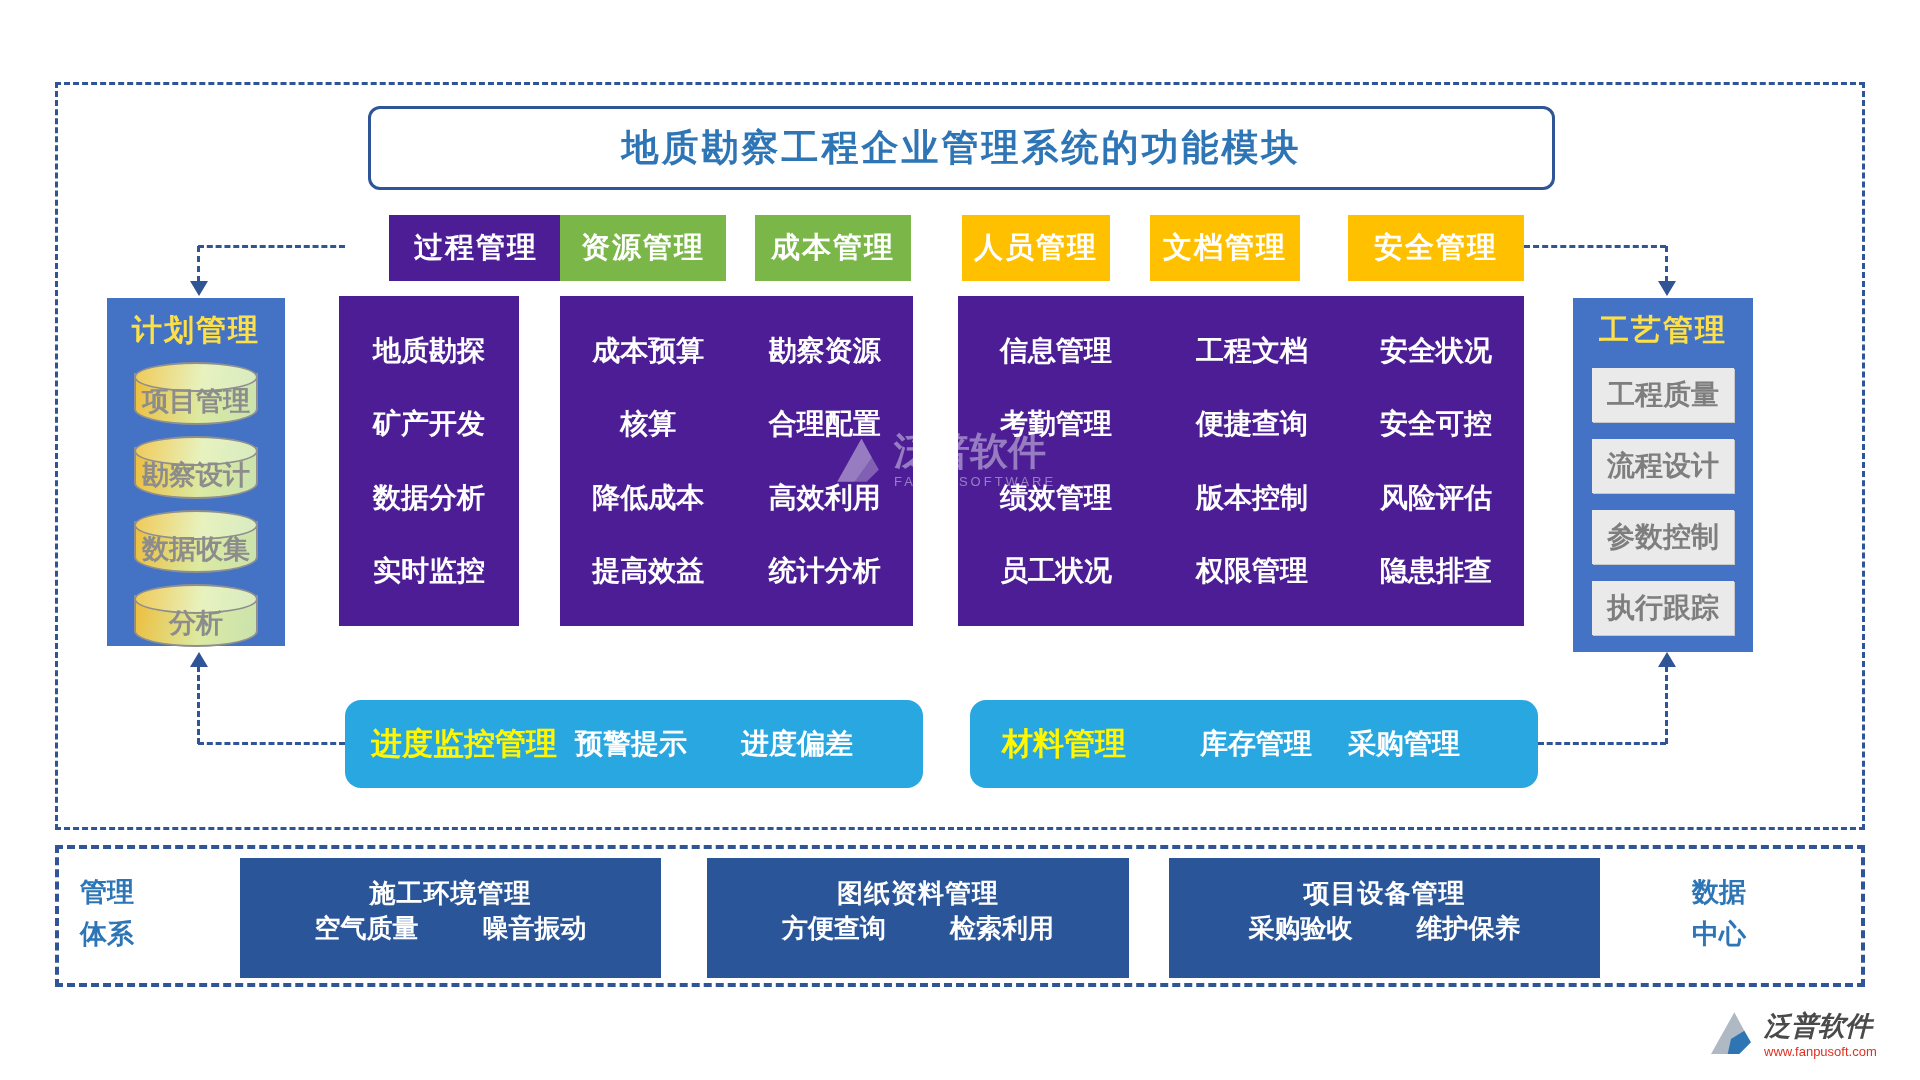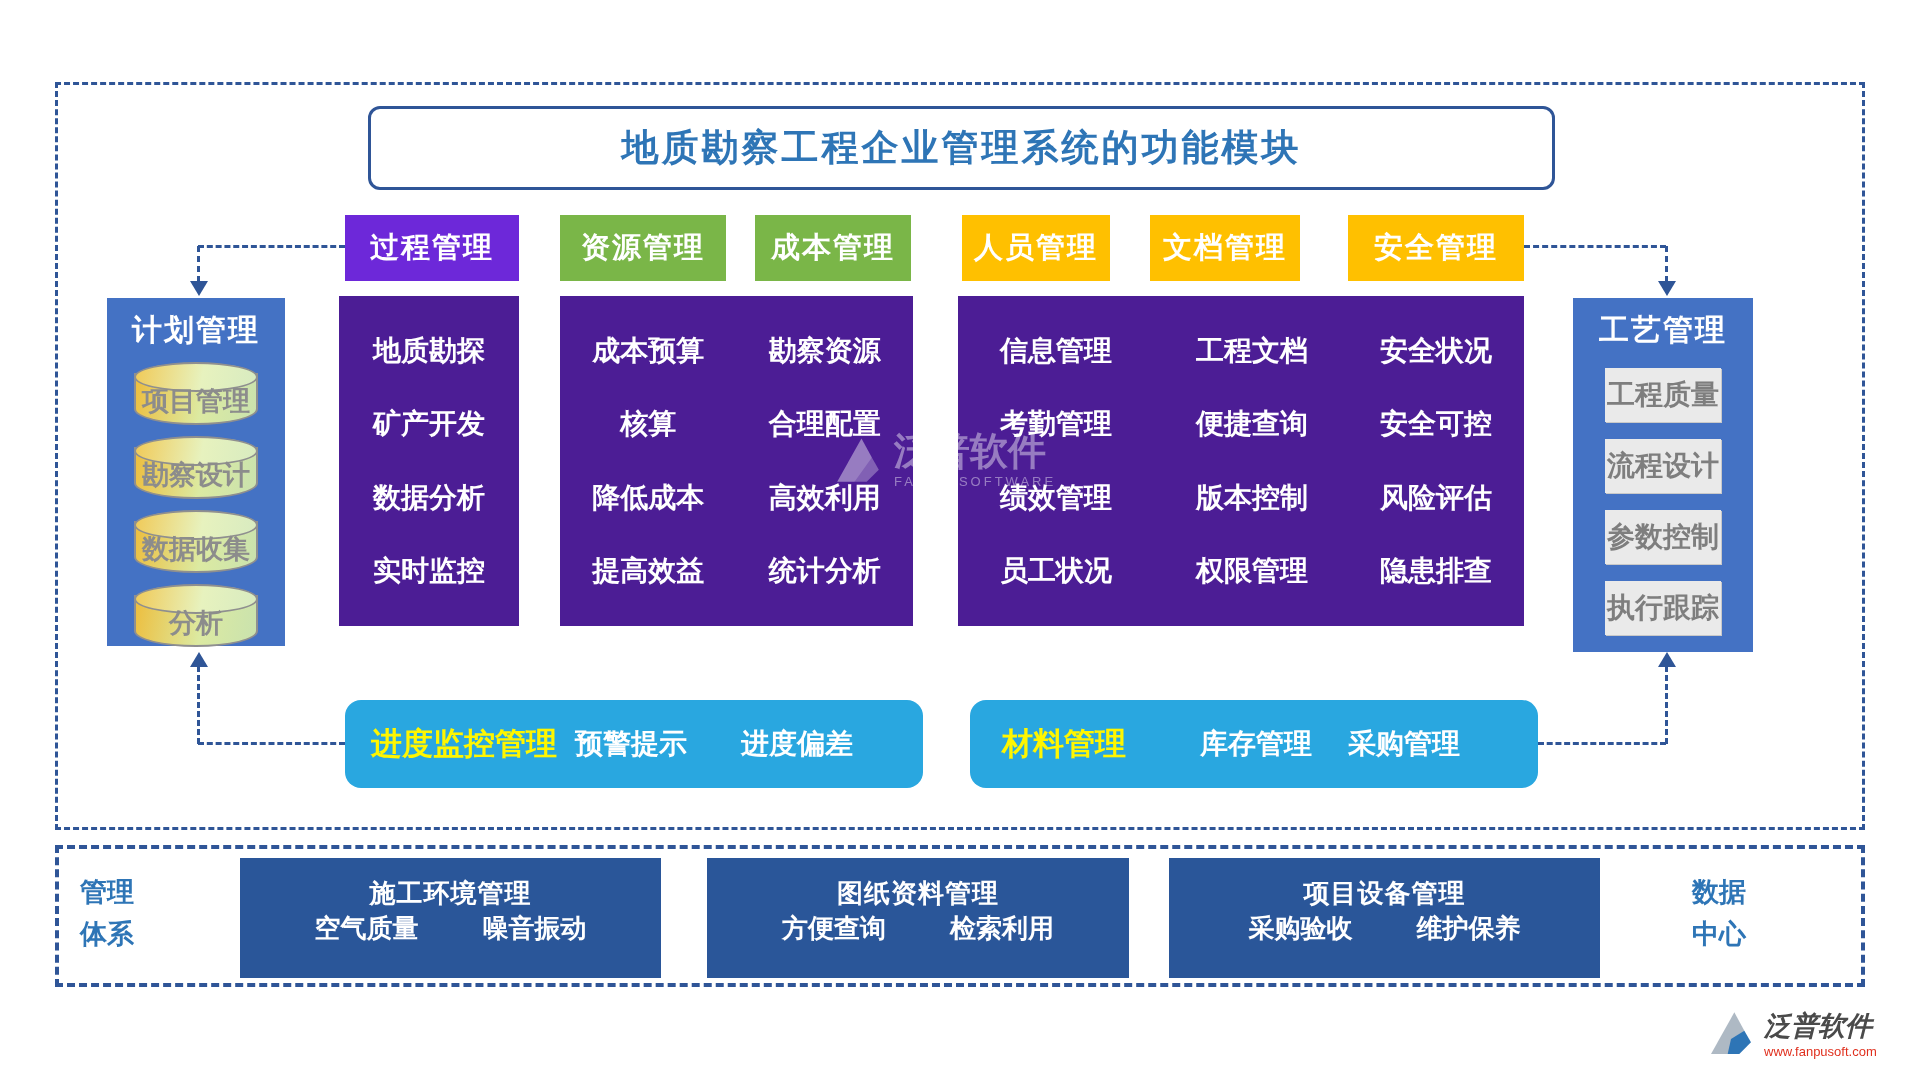--- a/index.html
+++ b/index.html
@@ -13,48 +13,48 @@
   .frame-thick { border:4px dashed #2F5597; }
 
   
   .title-box { border:3px solid #2F5597; border-radius:12px; display:flex;
                align-items:center; justify-content:center; }
   .title-text { color:#2E75B6; font-size:37px; font-weight:bold; letter-spacing:3px; }
 
   
   .tab { height:66px; display:flex; align-items:center; justify-content:center;
          color:#ffffff; font-size:29px; font-weight:bold; letter-spacing:2px; }
-  .tab-orange { background:#6d28d9; }
+  .tab-orange { background:#4c1d95;margin-left:44px; }
   .tab-green  { background:#7AB648; }
   .tab-gold   { background:#FFC000; }
 
   
   .module { background:#4c1d95; display:flex; }
   .mod-col { flex:1; display:flex; flex-direction:column; justify-content:space-around;
              align-items:center; padding:18px 0; }
   .mod-item { color:#ffffff; font-size:28px; font-weight:bold; white-space:nowrap; }
 
   
   .panel { background:#4472C4; }
-  .panel-title { color:#ffffff; font-size:30px; font-weight:bold; text-align:center;
+  .panel-title { color:#fde047; font-size:30px; font-weight:bold; text-align:center;
                  padding-top:12px; letter-spacing:2px; }
 
   
   .cylinder { position:relative; width:124px; height:52px; margin:22px auto 0;
               background:linear-gradient(100deg,#EDBE3E 0%,#DCEAA2 55%,#C9E2AE 100%);
               border:2px solid #8F8F8F;
               border-radius:0 0 62px 62px / 0 0 16px 16px; }
   .cylinder::before { content:""; position:absolute; left:-2px; right:-2px; top:-13px;
               height:26px; background:linear-gradient(100deg,#F0CA58 0%,#E7F2BE 55%,#D8EBC0 100%);
               border:2px solid #8F8F8F; border-radius:50%; }
   .cyl-label { position:absolute; left:50%; top:54%; transform:translate(-50%,-50%);
                color:#8C8C8C; font-size:27px; font-weight:bold; white-space:nowrap; z-index:2; }
 
   
-  .chip { width:116px; height:54px; margin:17px auto 0; background:#EAEAEA;
+  .chip { width:142px; height:54px; margin:17px auto 0; background:#EAEAEA;
           display:flex; align-items:center; justify-content:center;
           color:#7E7E7E; font-size:28px; font-weight:bold; white-space:nowrap;
           box-shadow:1px 1px 0 #c9c9c9; }
 
   
   .bar { background:#29A7E0; border-radius:16px; display:flex; align-items:center; }
   .bar-title { color:#FFF600; font-size:31px; font-weight:bold; white-space:nowrap; }
   .bar-item  { color:#ffffff; font-size:28px; font-weight:bold; white-space:nowrap; }
 
   

